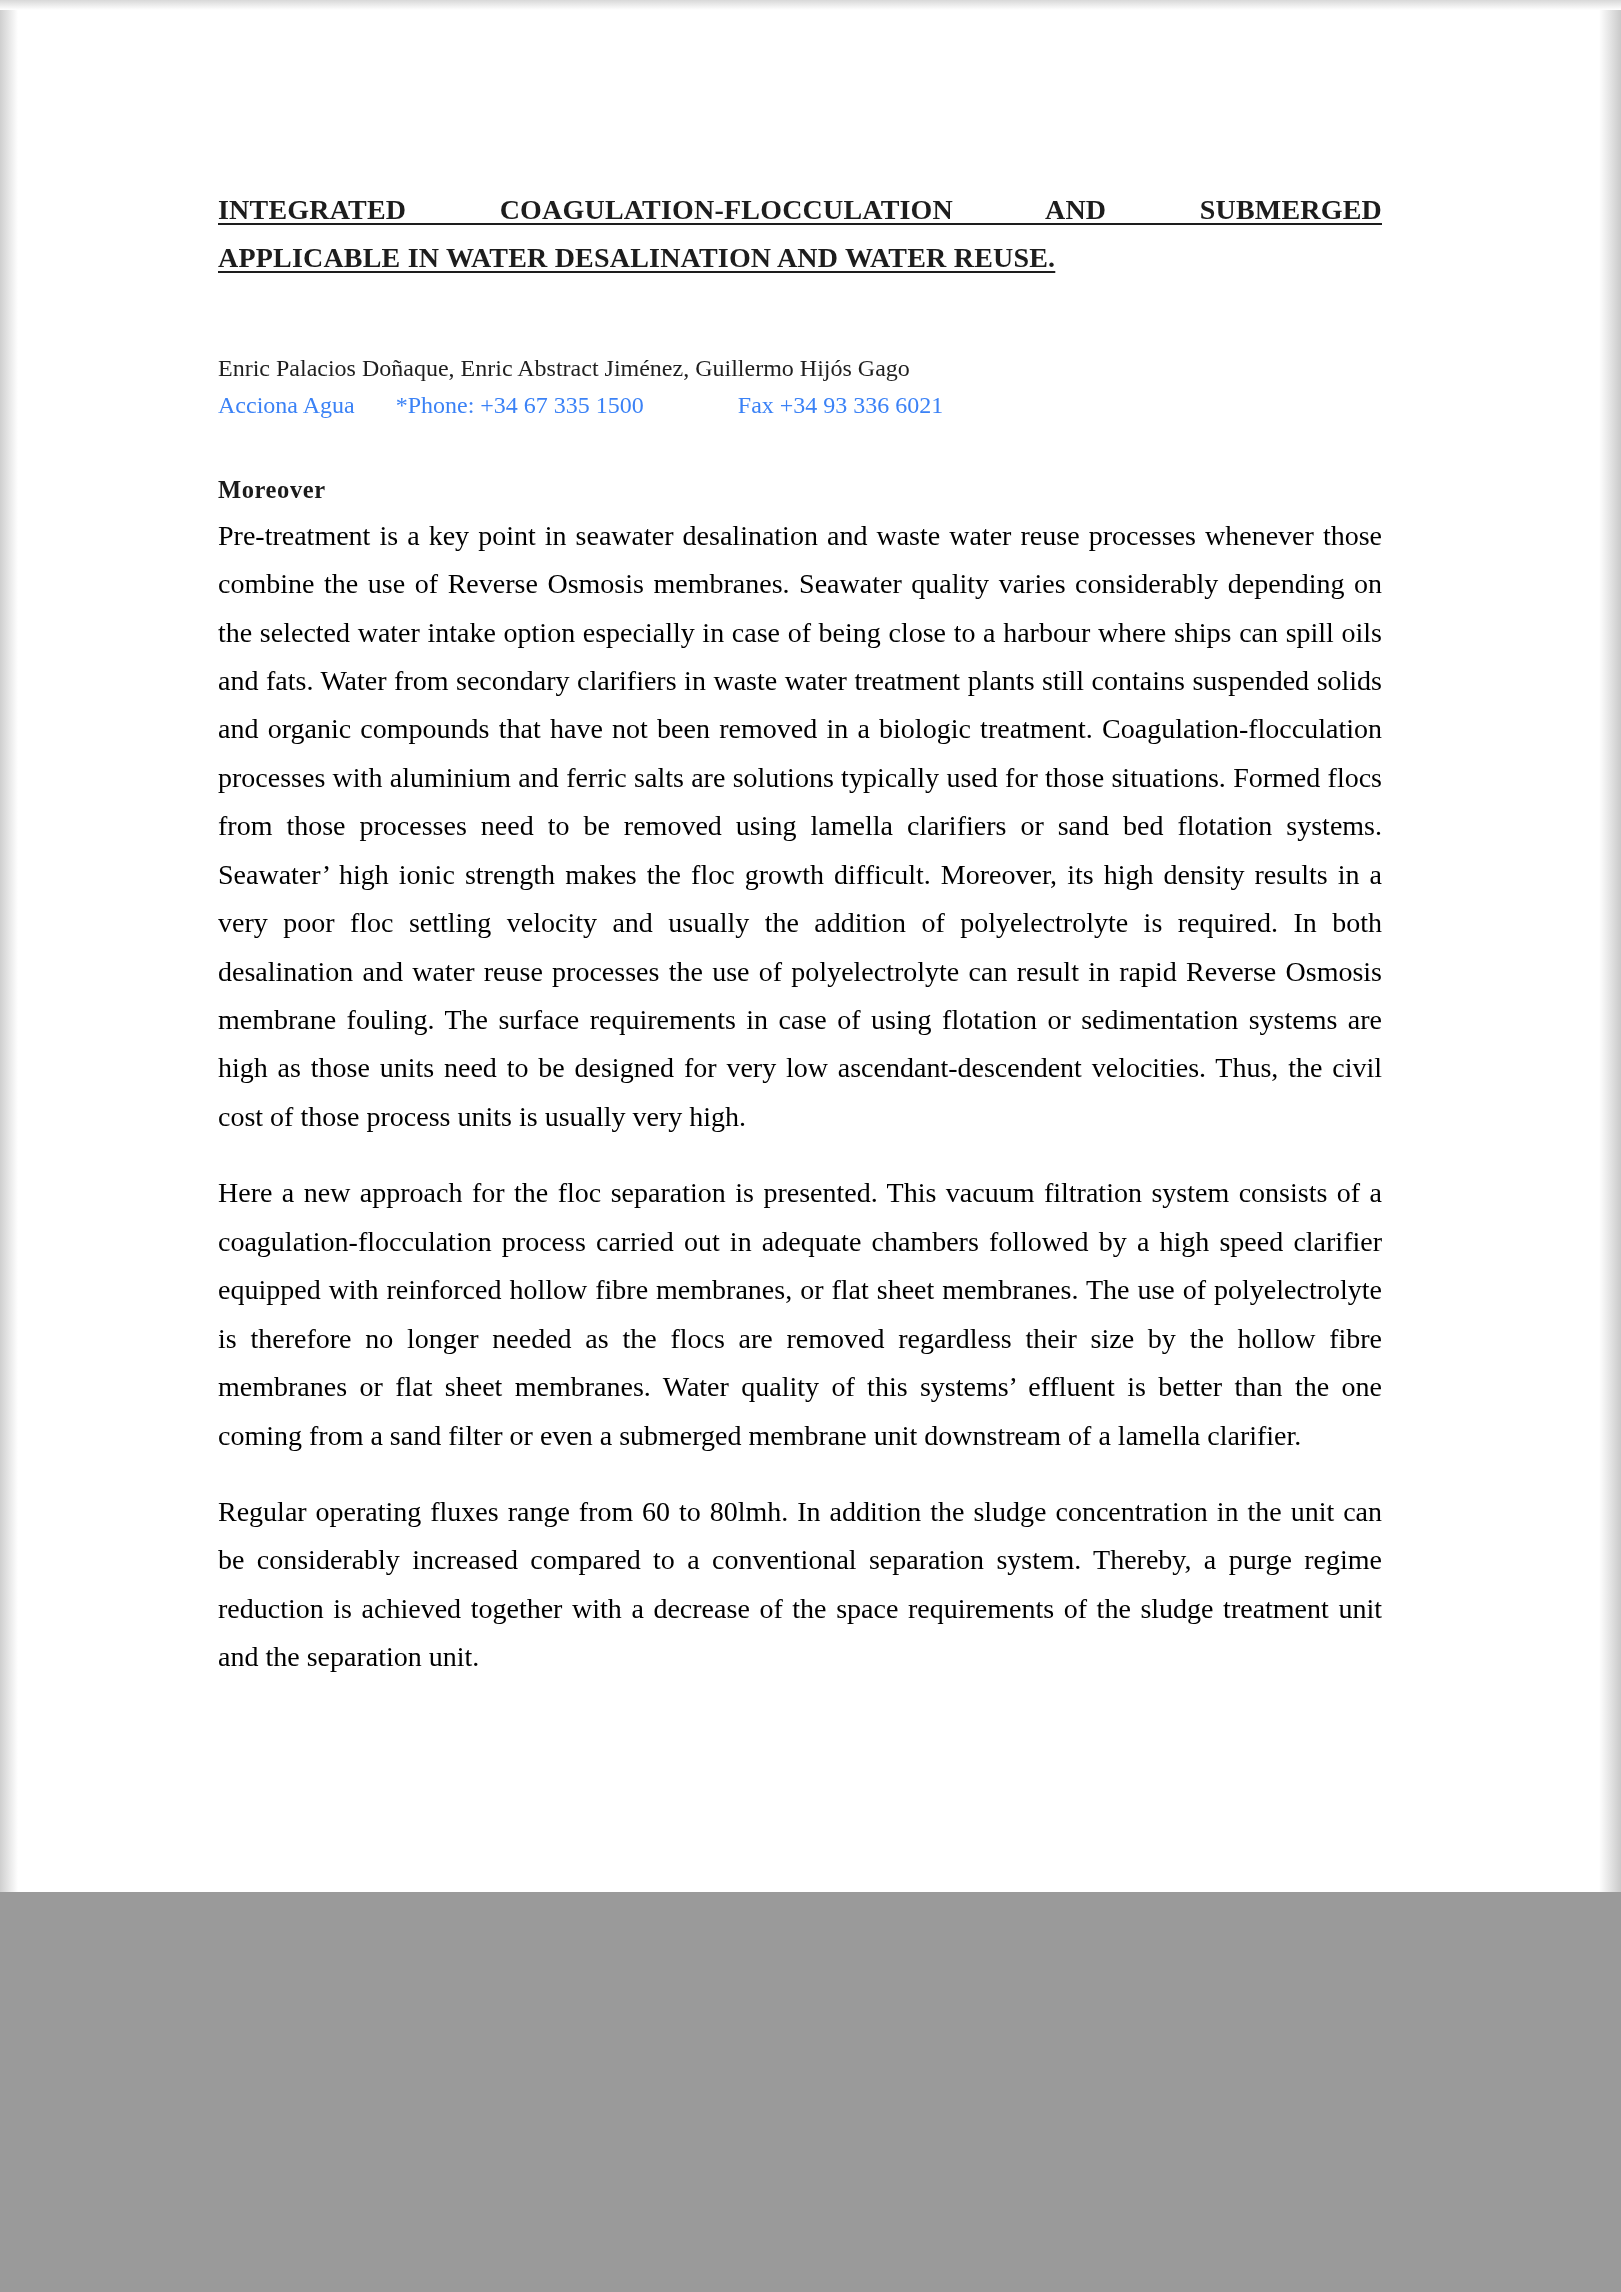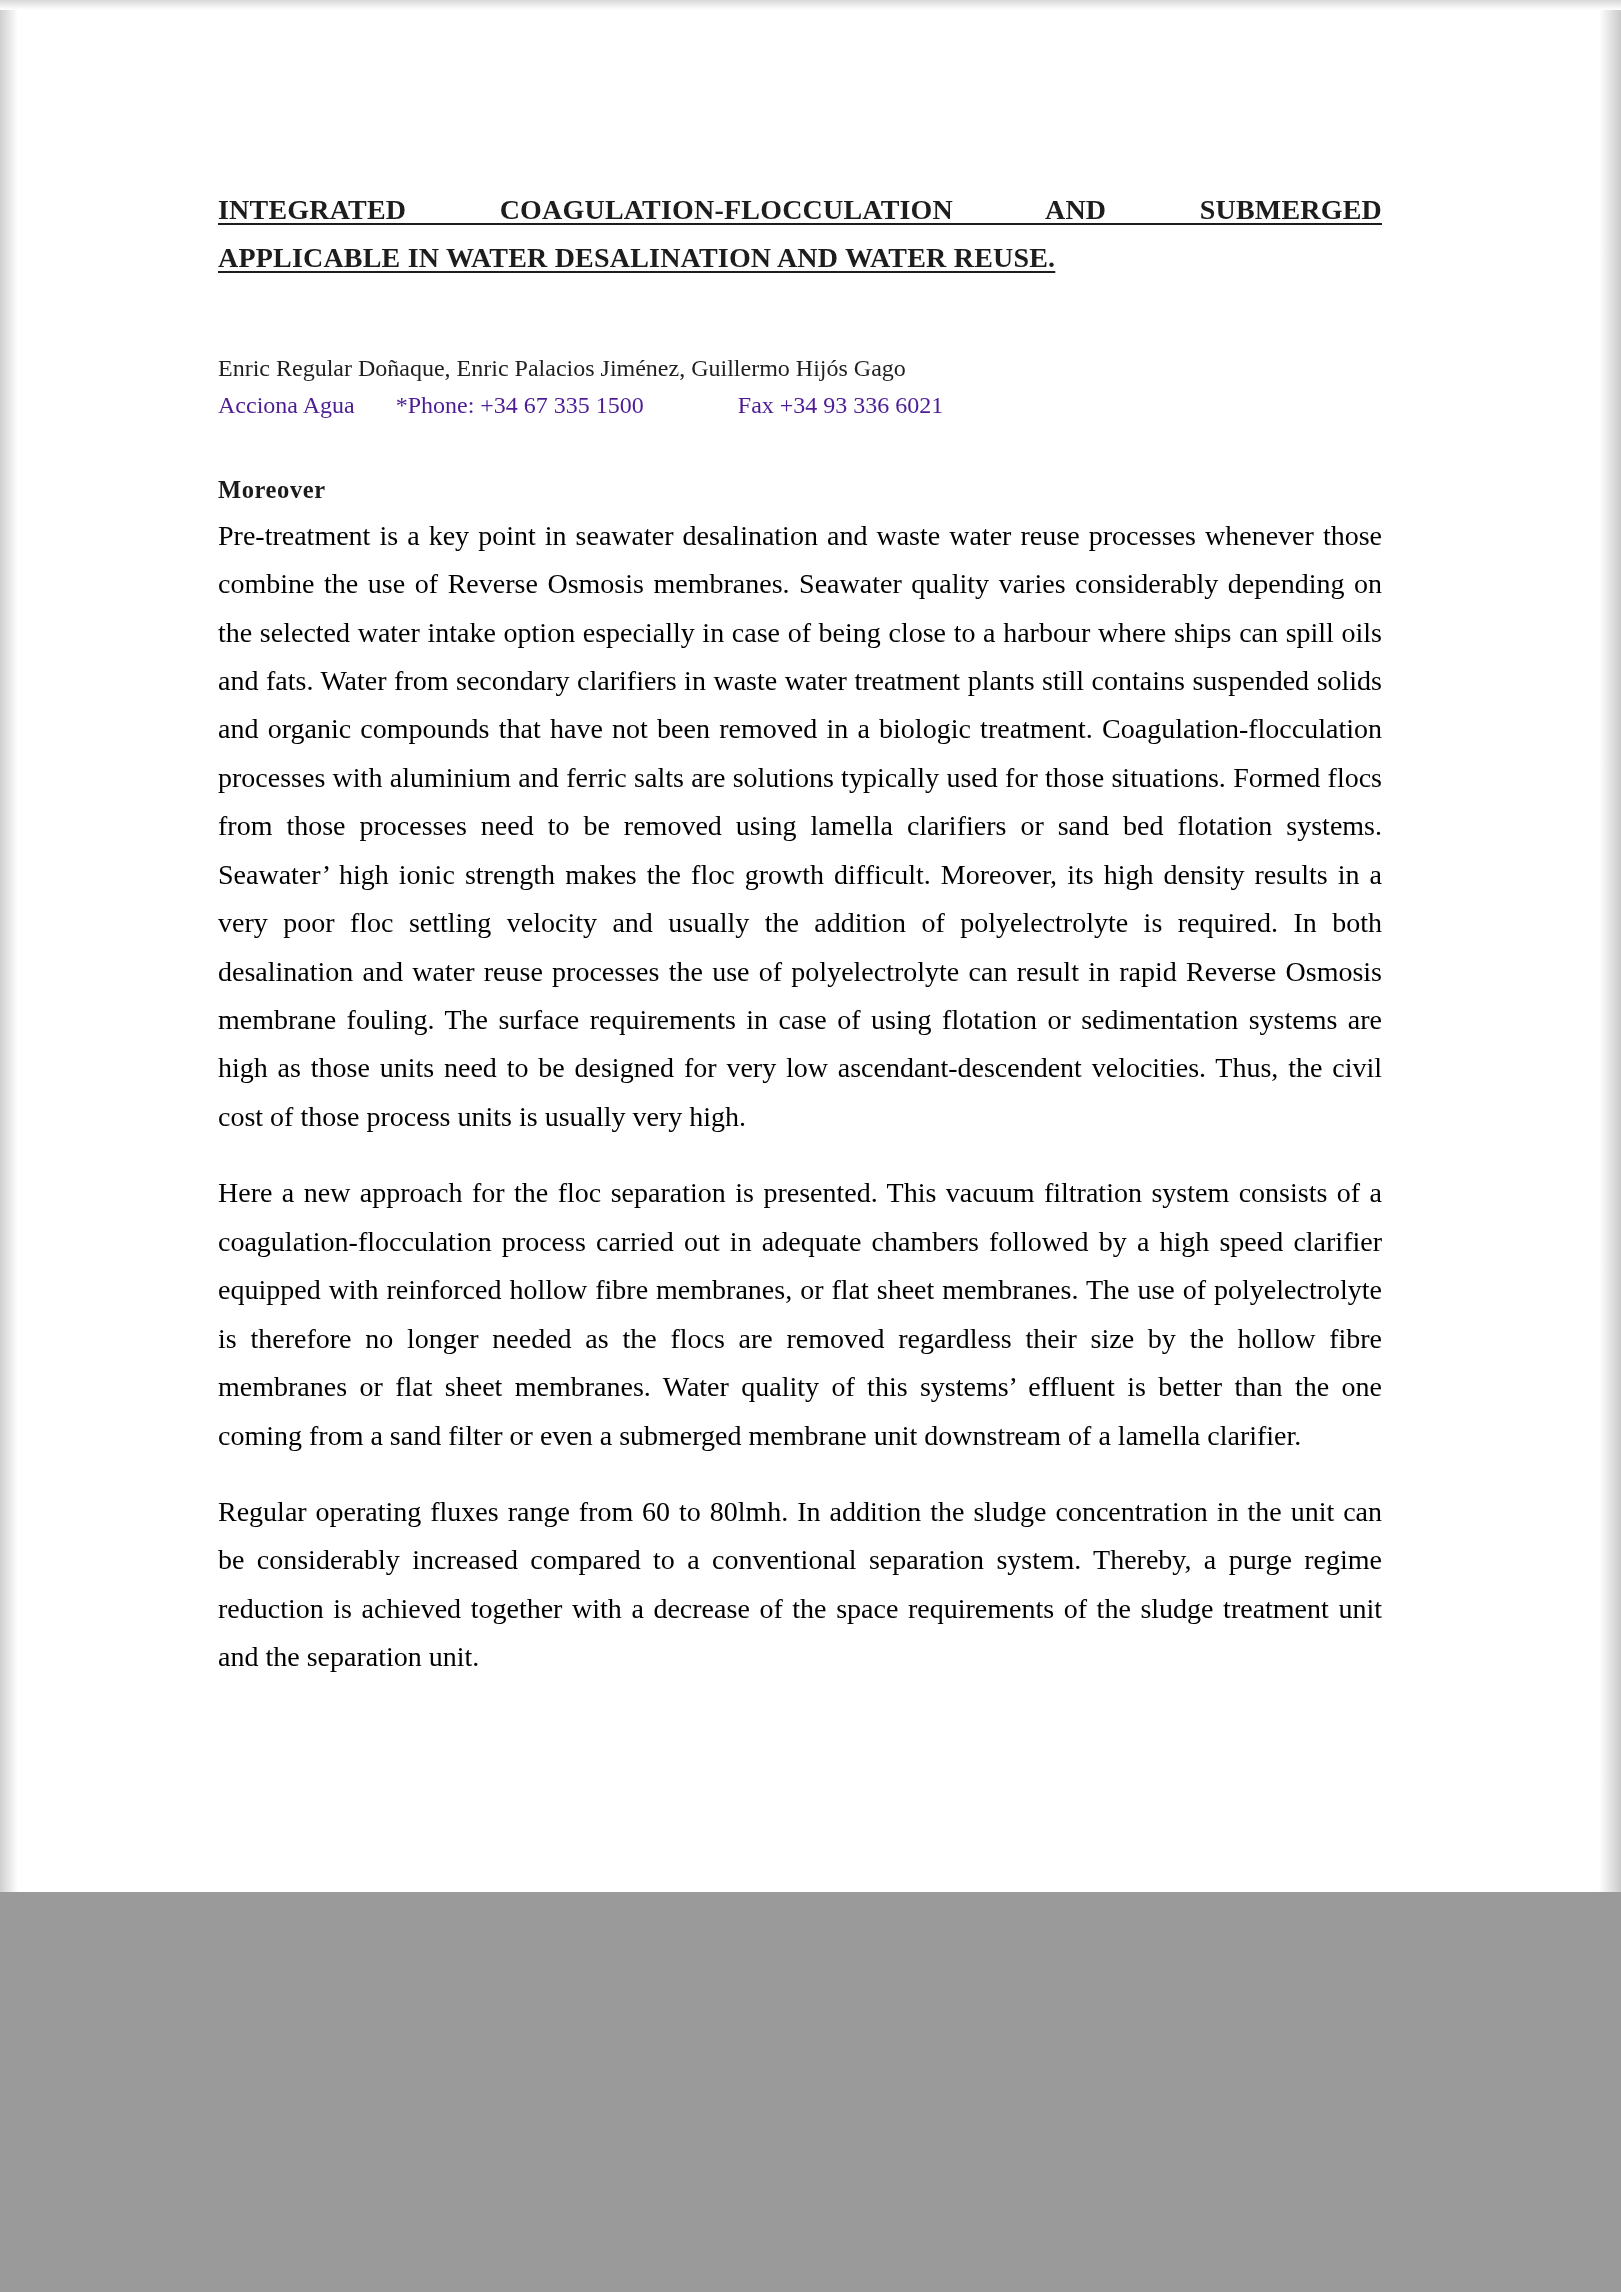--- a/index.html
+++ b/index.html
@@ -65,21 +65,21 @@
     margin-top: 67px;
     font-family: "Liberation Serif", serif;
     font-size: 24px;
     color: #1f1f1f;
     line-height: 1.62;
   }
   .affil-row {
     margin-top: 3.9px;
     font-family: "Liberation Serif", serif;
     font-size: 24px;
-    color: #4c1d95;
+    color: #3b82f6;
     display: flex;
     align-items: baseline;
   }
   .affil-org { display: inline-block; }
   .affil-phone { display: inline-block; margin-left: 41px; }
   .affil-fax { display: inline-block; margin-left: 94px; }
 
   .abstract-heading {
     margin-top: 57px;
     font-family: "Liberation Serif", serif;
@@ -107,21 +107,21 @@
   <div class="scan-edge-right"></div>
   <div class="scan-edge-top"></div>
 
   <div class="content">
 
     <h1 class="doc-title">
       <span class="line">INTEGRATED COAGULATION-FLOCCULATION AND SUBMERGED</span>
       <span class="line last">APPLICABLE IN WATER DESALINATION AND WATER REUSE.</span>
     </h1>
 
-    <div class="authors">Enric Regular Doñaque, Enric Palacios Jiménez, Guillermo Hijós Gago</div>
+    <div class="authors">Enric Palacios Doñaque, Enric Abstract Jiménez, Guillermo Hijós Gago</div>
 
     <div class="affil-row">
       <span class="affil-org">Acciona Agua</span>
       <span class="affil-phone">*Phone: +34 67 335 1500</span>
       <span class="affil-fax">Fax  +34 93 336 6021</span>
     </div>
 
     <div class="abstract-heading">Moreover</div>
 
     <p class="para">Pre-treatment is a key point in seawater desalination and waste water reuse processes whenever those combine the use of Reverse Osmosis membranes. Seawater quality varies considerably depending on the selected water intake option especially in case of being close to a harbour where ships can spill oils and fats. Water from secondary clarifiers in waste water treatment plants still contains suspended solids and organic compounds that have not been removed in a biologic treatment. Coagulation-flocculation processes with aluminium and ferric salts are solutions typically used for those situations. Formed flocs from those processes need to be removed using lamella clarifiers or sand bed flotation systems. Seawater’ high ionic strength makes the floc growth difficult. Moreover, its high density results in a very poor floc settling velocity and usually the addition of polyelectrolyte is required. In both desalination and water reuse processes the use of polyelectrolyte can result in rapid Reverse Osmosis membrane fouling. The surface requirements in case of using flotation or sedimentation systems are high as those units need to be designed for very low ascendant-descendent velocities. Thus, the civil cost of those process units is usually very high.</p>

